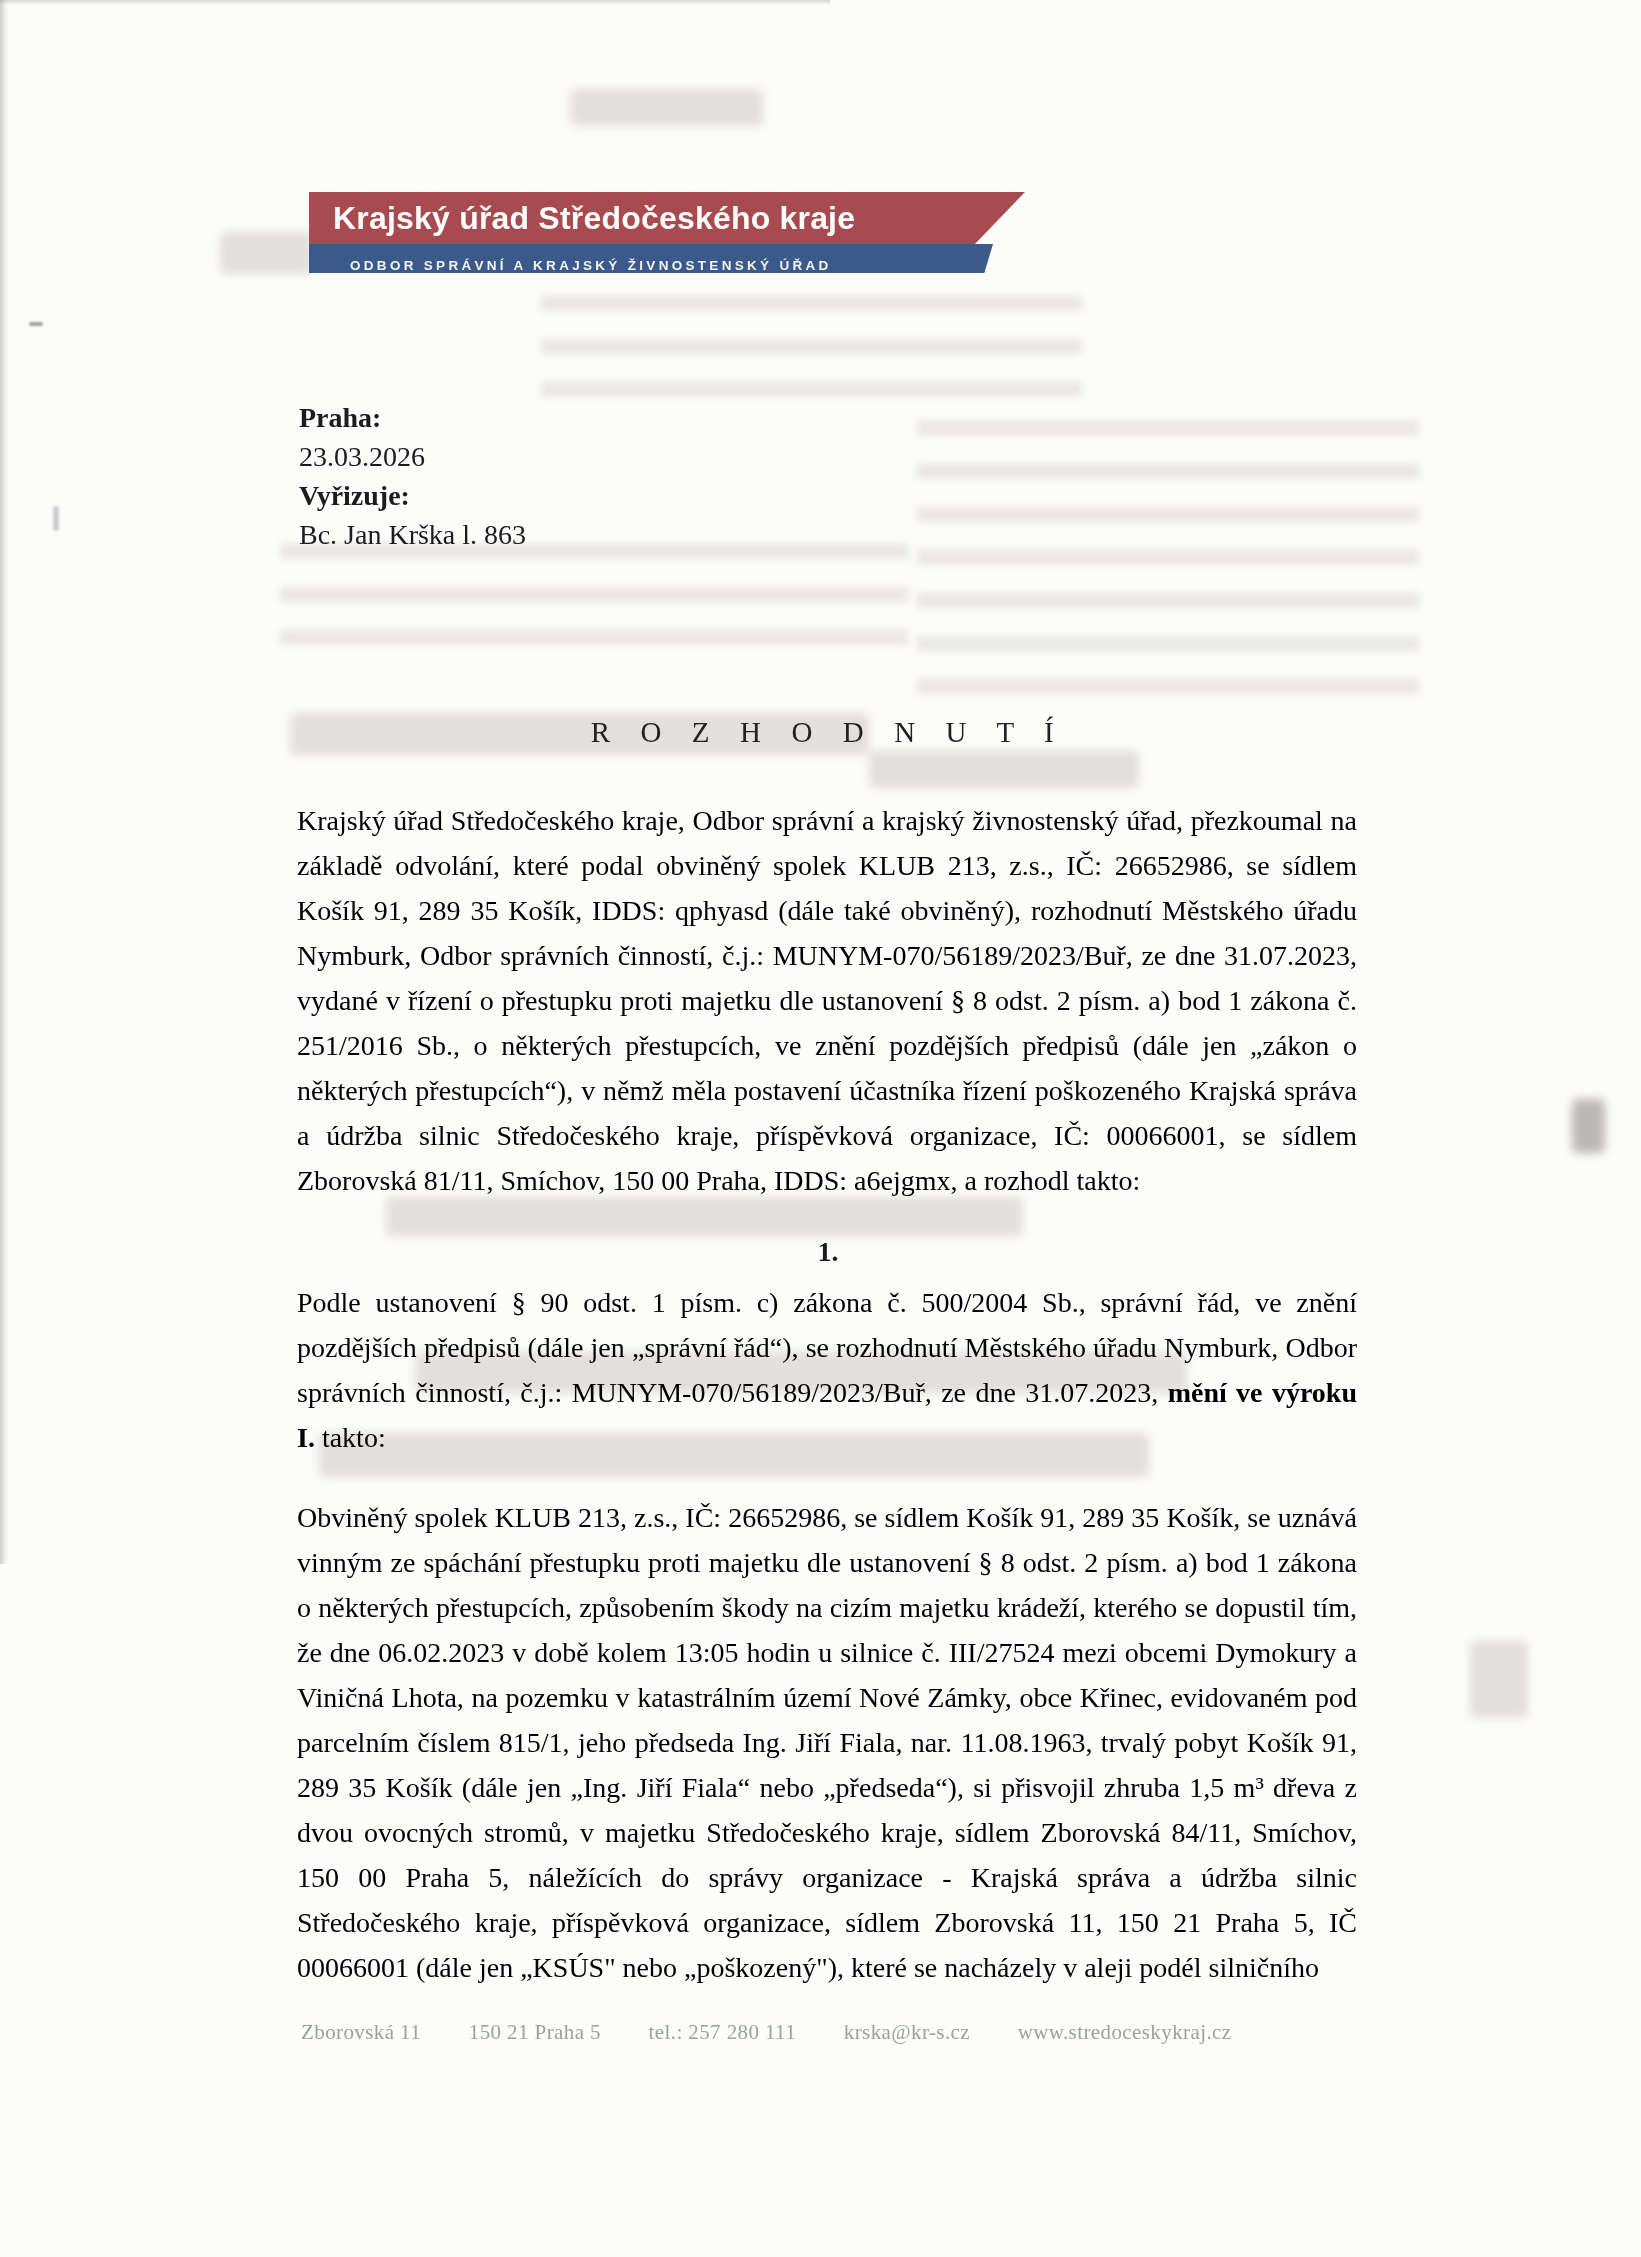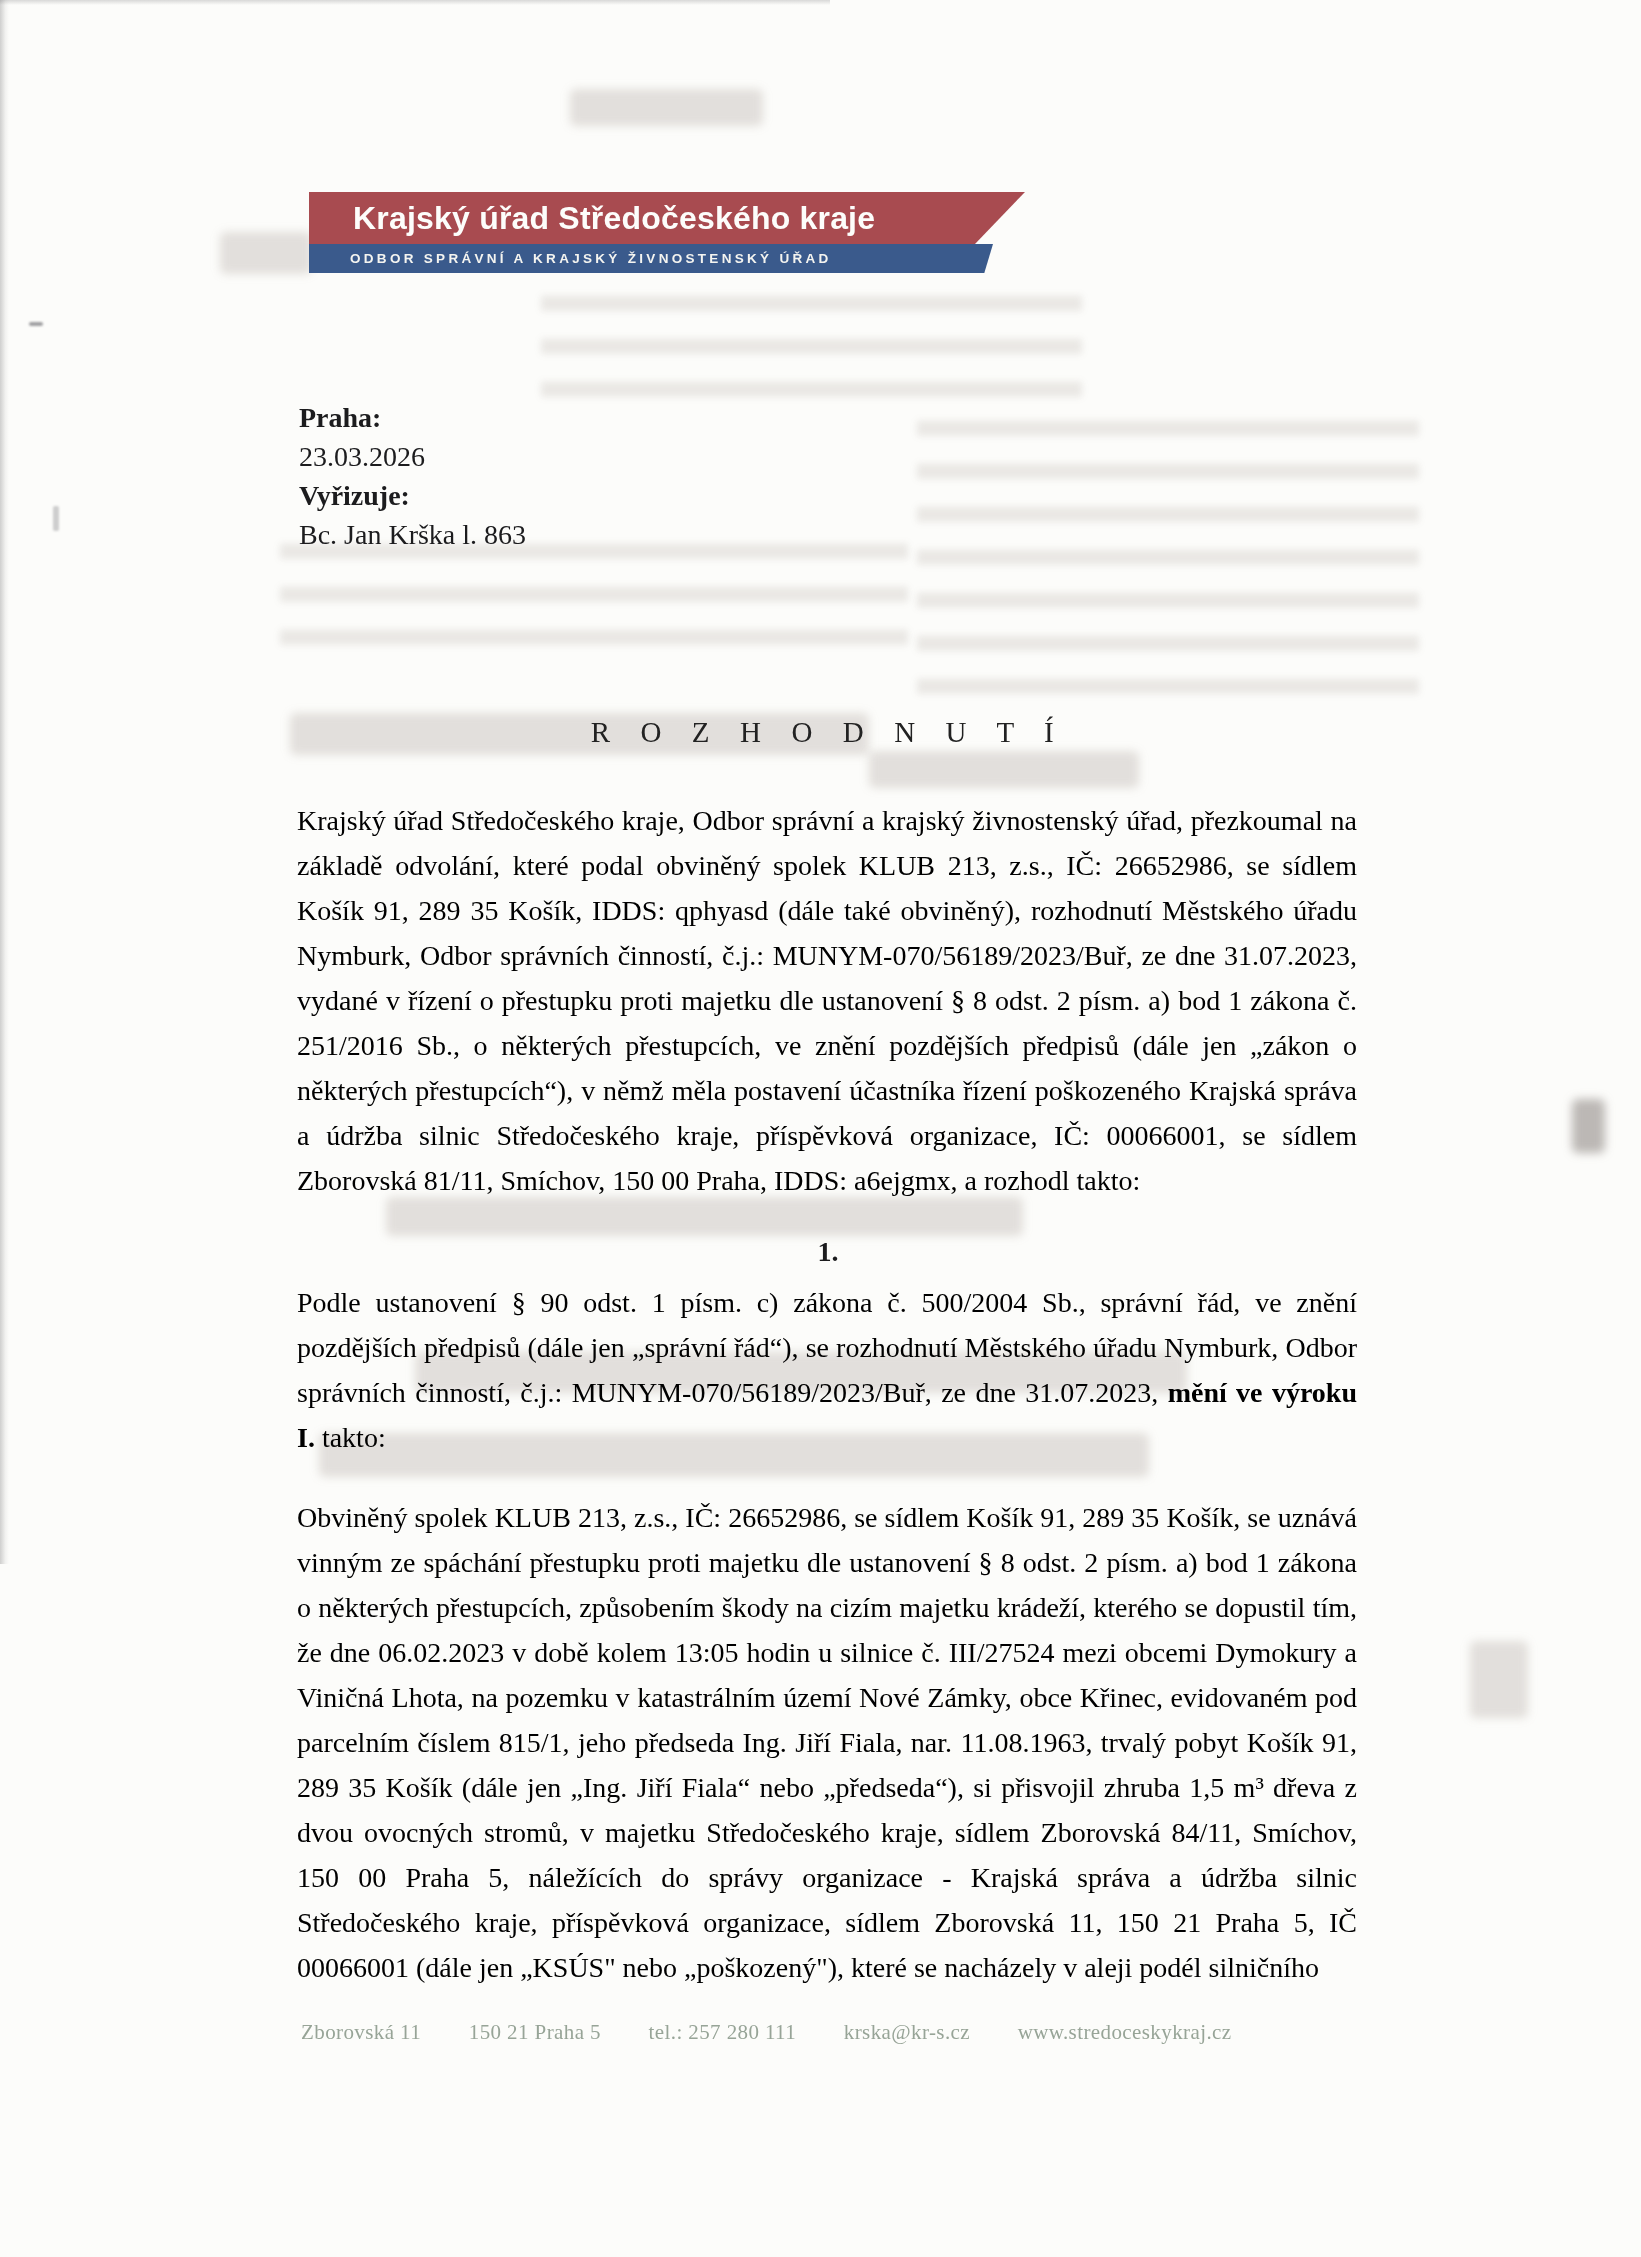--- a/index.html
+++ b/index.html
@@ -41,28 +41,28 @@
   .banner-red {
     position: relative;
     width: 716px; height: 52px;
     background: #a84b50;
     clip-path: polygon(0 0, 100% 0, calc(100% - 50px) 100%, 0 100%);
     display: flex; align-items: center;
   }
   .banner-red-title {
     font-family: "Liberation Sans", sans-serif;
     font-weight: bold; font-size: 32px; color: #fdfdfb;
-    padding-left: 44px; letter-spacing: 0.2px; white-space: nowrap;
+    padding-left: 24px; letter-spacing: 0.2px; white-space: nowrap;
   }
   .banner-blue {
     position: relative;
     width: 684px; height: 29px; margin-top: 0px;
     background: #3a5a8c;
     clip-path: polygon(0 0, 100% 0, calc(100% - 8.7px) 100%, 0 100%);
-    display: flex; align-items: center;
+    display: flex; align-items: flex-end;
   }
   .banner-blue-subtitle {
     font-family: "Liberation Sans", sans-serif;
     font-weight: bold; font-size: 13.5px; color: #f4f4f0;
     letter-spacing: 3.3px; padding-left: 41px; white-space: nowrap;
   }
 
   
   .meta { position: absolute; left: 299px; top: 398px; font-size: 28px; }
   .meta-row { display: flex; line-height: 39px; flex-direction: column; }

